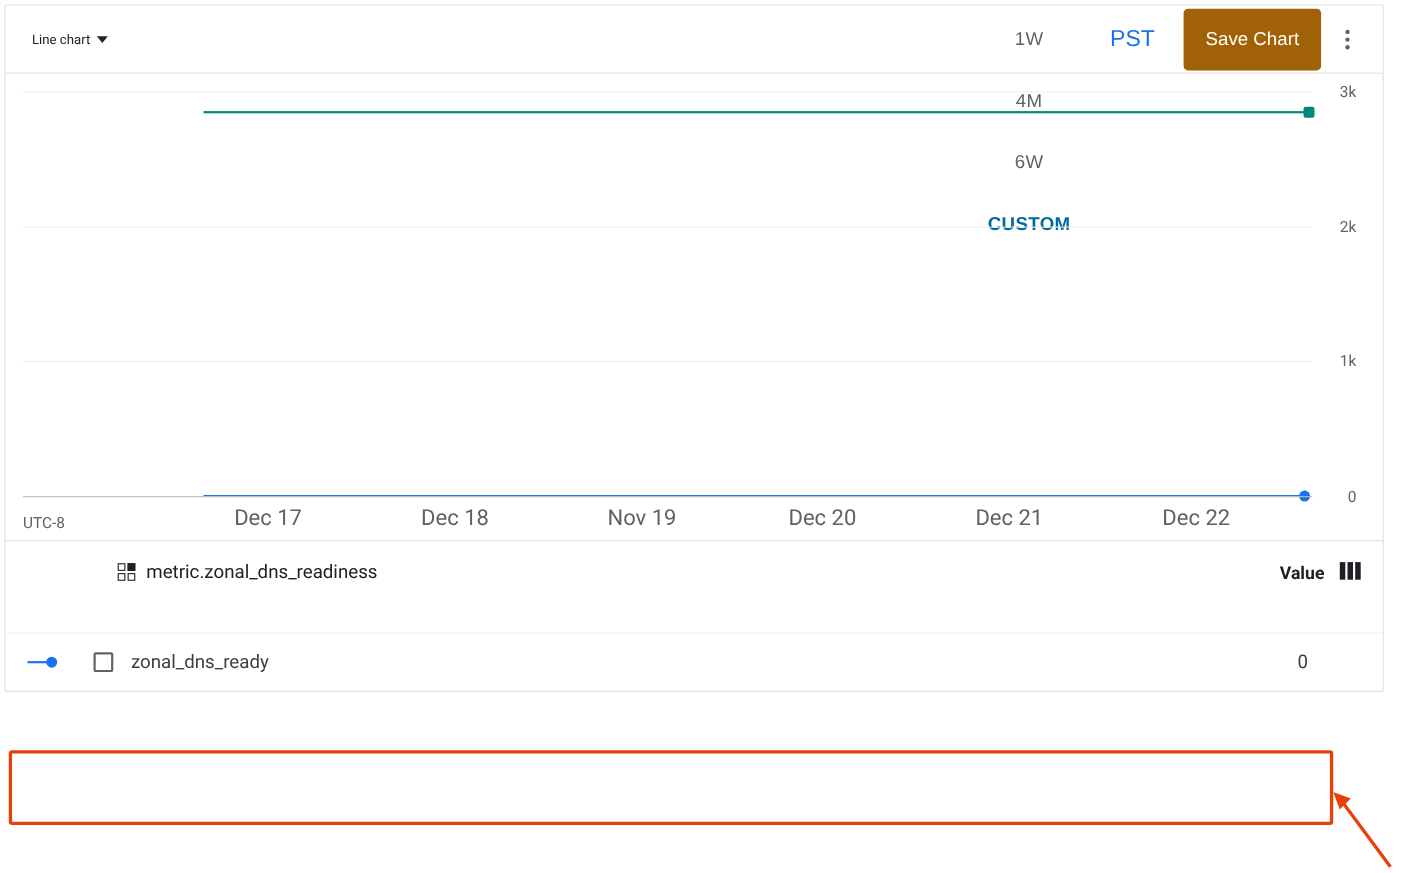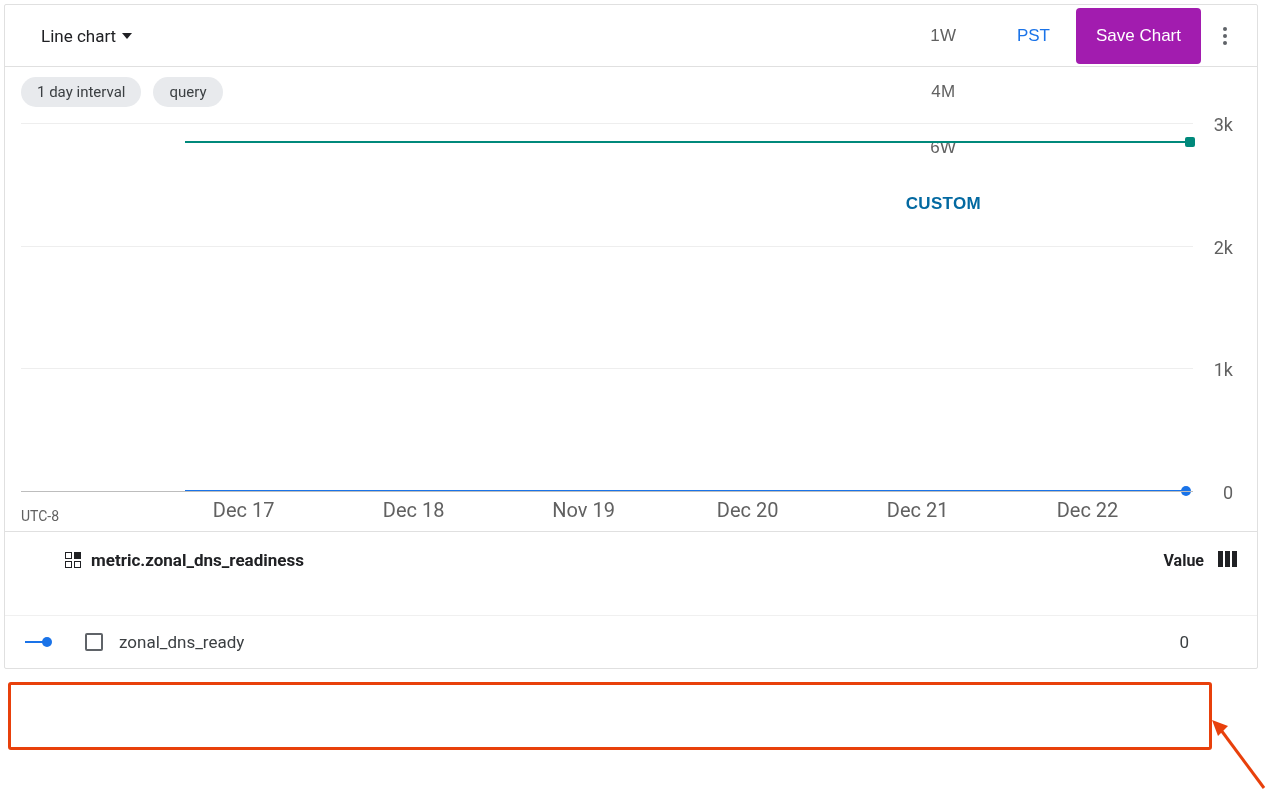--- a/index.html
+++ b/index.html
@@ -20,25 +20,24 @@
   display: flex;
   align-items: center;
   height: 62px;
   border-bottom: 1px solid #e0e0e0;
   padding: 0 16px;
 }
 .chart-type {
   display: flex;
   align-items: center;
   gap: 6px;
-  font-size: 17px;
+  font-size: 12px;
   color: #202124;
   cursor: pointer;
   padding: 6px 8px;
-  margin-left: 12px;
 }
 .chart-type .caret {
   width: 0; height: 0;
   border-left: 5px solid transparent;
   border-right: 5px solid transparent;
   border-top: 6px solid #202124;
 }
 .time-ranges {
   display: flex;
   margin-left: auto;
@@ -51,29 +50,29 @@
   color: #616161;
   background: none;
   border: none;
   cursor: pointer;
   font-weight: 400;
   letter-spacing: 0.3px;
 }
 .time-btn.active { color: #0369a1; font-weight: 700; }
 .tz-btn {
   padding: 8px 18px;
-  font-size: 17px;
+  font-size: 21px;
   color: #1a73e8;
   background: none;
   border: none;
   cursor: pointer;
   font-weight: 500;
 }
 .save-btn {
-  background: #a21caf;
+  background: #a16207;
   color: #fff;
   border: none;
   padding: 18px 20px;
   font-size: 17px;
   border-radius: 4px;
   cursor: pointer;
   margin-left: 8px;
   font-weight: 400;
 }
 .more-btn {
@@ -108,21 +107,21 @@
   top: 0;
   bottom: 32px;
 }
 .gridline {
   position: absolute; left: 0; right: 0;
   border-top: 1px solid #eeeeee;
 }
 .ylabel {
   position: absolute;
   right: -40px;
-  font-size: 18px;
+  font-size: 14px;
   color: #616161;
   transform: translateY(-50%);
 }
 .xaxis {
   position: absolute;
   left: 0; right: 48px;
   bottom: 0;
   height: 32px;
   border-top: 1px solid #bdbdbd;
 }
@@ -152,23 +151,23 @@
   display: flex;
   align-items: center;
   padding: 18px 20px;
   border-top: 1px solid #e0e0e0;
   margin-top: 8px;
 }
 .legend-header-left {
   display: flex;
   align-items: center;
   gap: 10px;
-  font-weight: 700;
+  font-weight: 400;
   font-size: 17px;
-  margin-left: 40px;
+  margin-left: 82px;
 }
 .grid-icon {
   display: inline-grid;
   grid-template-columns: 7px 7px;
   grid-template-rows: 7px 7px;
   gap: 2px;
 }
 .grid-icon span { border: 1.5px solid #202124; }
 .grid-icon span.filled { background: #202124; }
 .legend-header-right {
@@ -233,24 +232,20 @@
     </div>
     <button class="tz-btn">PST</button>
     <button class="save-btn">Save Chart</button>
     <button class="more-btn">
       <span></span>
       <span></span>
       <span></span>
     </button>
   </div>
 
-  <div class="chips-row">
-    <div class="chip">1 day interval</div>
-    <div class="chip">query</div>
-  </div>
 
   <div class="chart-area">
     <div class="plot">
       <div class="gridline" style="top:0%">
           <span class="ylabel">3k</span>
         </div>
       <div class="gridline" style="top:33.33%">
           <span class="ylabel">2k</span>
         </div>
       <div class="gridline" style="top:66.66%">

